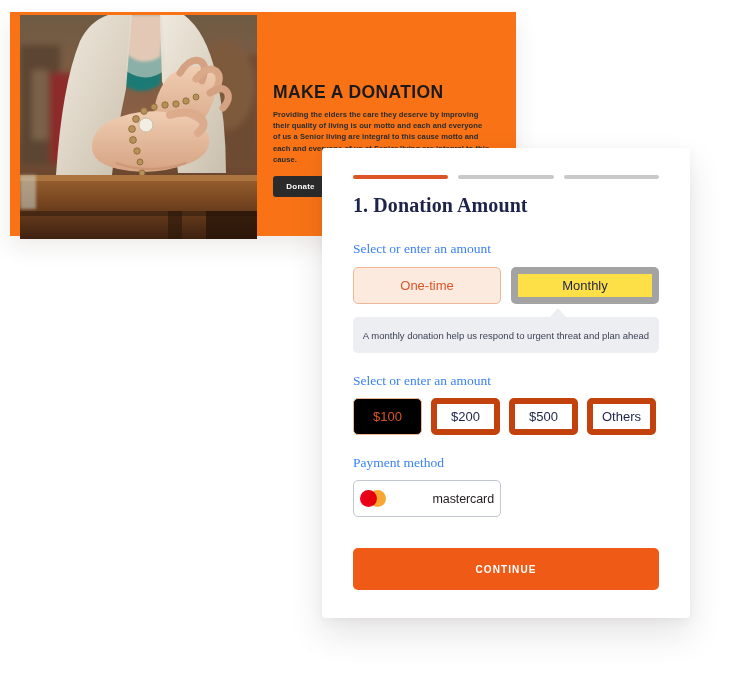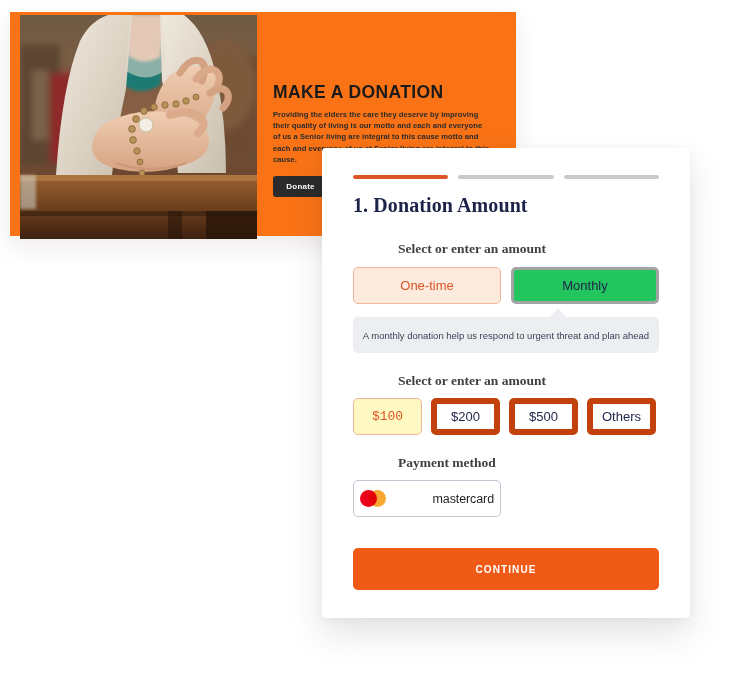--- a/index.html
+++ b/index.html
@@ -122,23 +122,22 @@
     font-weight: bold;
     color: #1e2449;
     letter-spacing: 0.1px;
   }
 
   .section-label {
     position: absolute;
     left: 31px;
     font-family: "Liberation Serif", serif;
     font-size: 13.5px;
-    font-weight: bold;
-    color: #404040;
-    margin-left: 45px;
+    font-weight: normal;
+    color: #3b82f6;
   }
   #label-frequency { top: 93px; }
   #label-amount    { top: 225px; }
   #label-payment   { top: 307px; }
 
   
   #frequency-row {
     position: absolute;
     left: 31px;
     top: 119px;
@@ -147,22 +146,22 @@
     gap: 10px;
   }
   .freq-btn {
     width: 148px;
     height: 37px;
     border-radius: 5px;
     display: flex;
     align-items: center;
     justify-content: center;
     font-size: 13px;
-    background: #22c55e;
-    border: 3px solid #a3a3a3;
+    background: #fde047;
+    border: 7px solid #a3a3a3;
     color: #1e2449;
     cursor: pointer;
     font-family: "Liberation Sans", sans-serif;
     box-sizing: border-box;
   }
   .freq-btn.selected {
     background: #fceadf;
     border: 1px solid #f0b696;
     color: #dc5526;
   }
@@ -211,24 +210,23 @@
     justify-content: center;
     font-size: 13px;
     background: #ffffff;
     border: 6px solid #c2410c;
     color: #1e2449;
     cursor: pointer;
     font-family: "Liberation Sans", sans-serif;
     box-sizing: border-box;
   }
   .amount-btn.selected {
-    background: #fef9c3;
+    background: #000000;
     border: 1px solid #f0b696;
     color: #dc5526;
-    font-family: Liberation Mono, monospace;
   }
 
   
   #payment-row {
     position: absolute;
     left: 31px;
     top: 332px;
     width: 306px;
     display: flex;
     gap: 10px;

